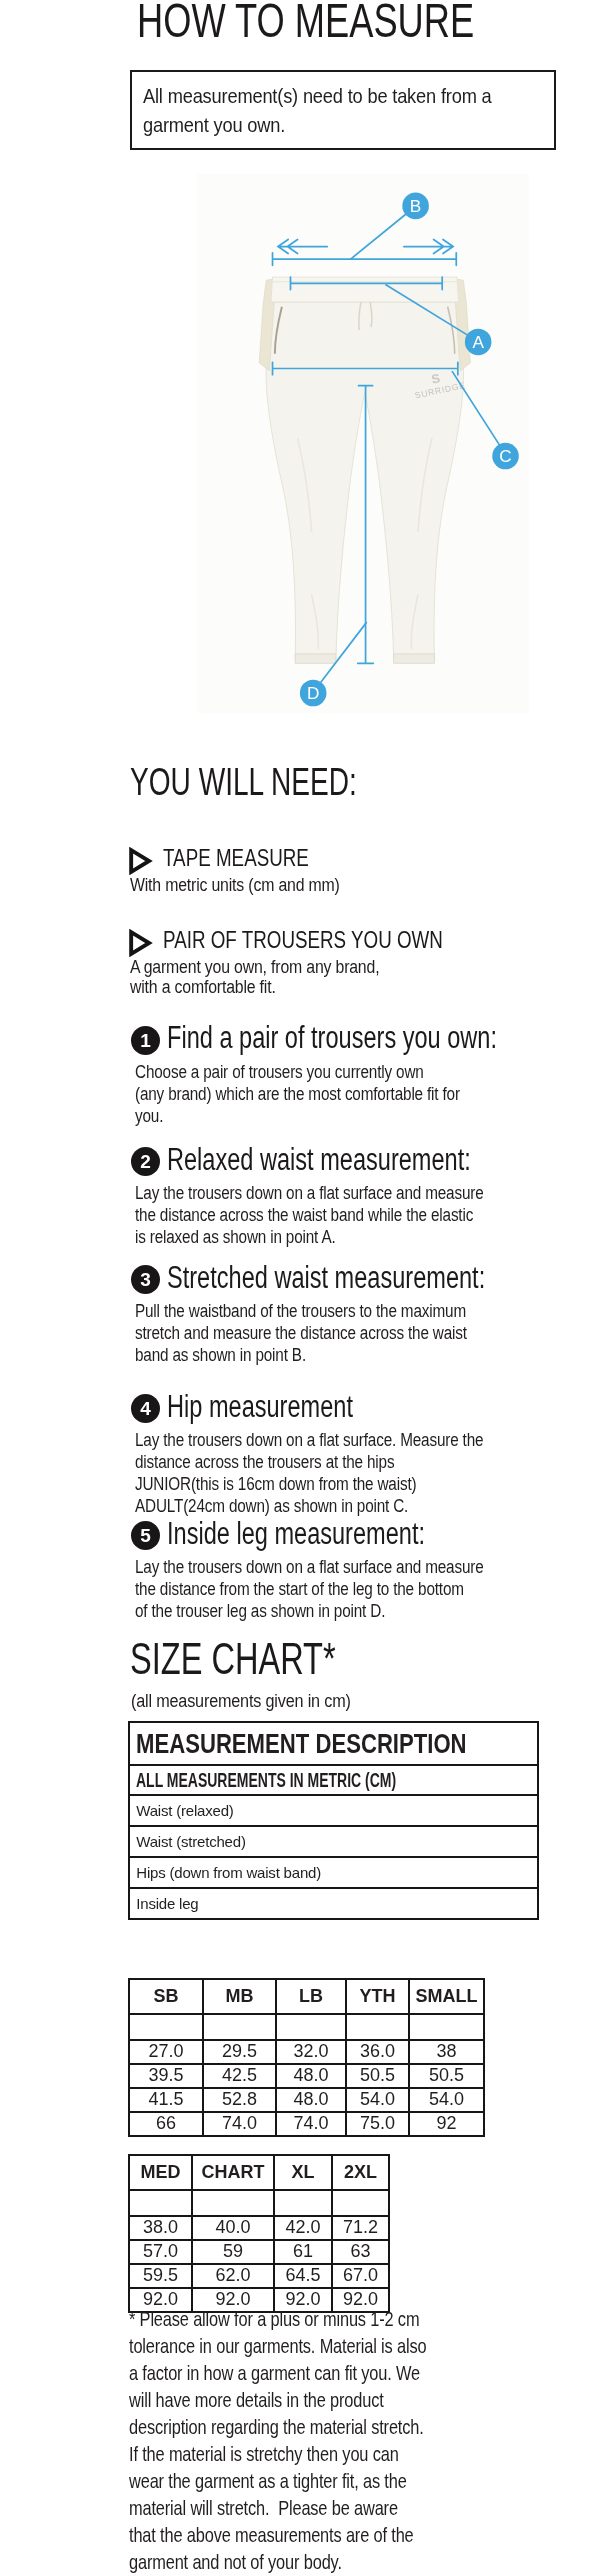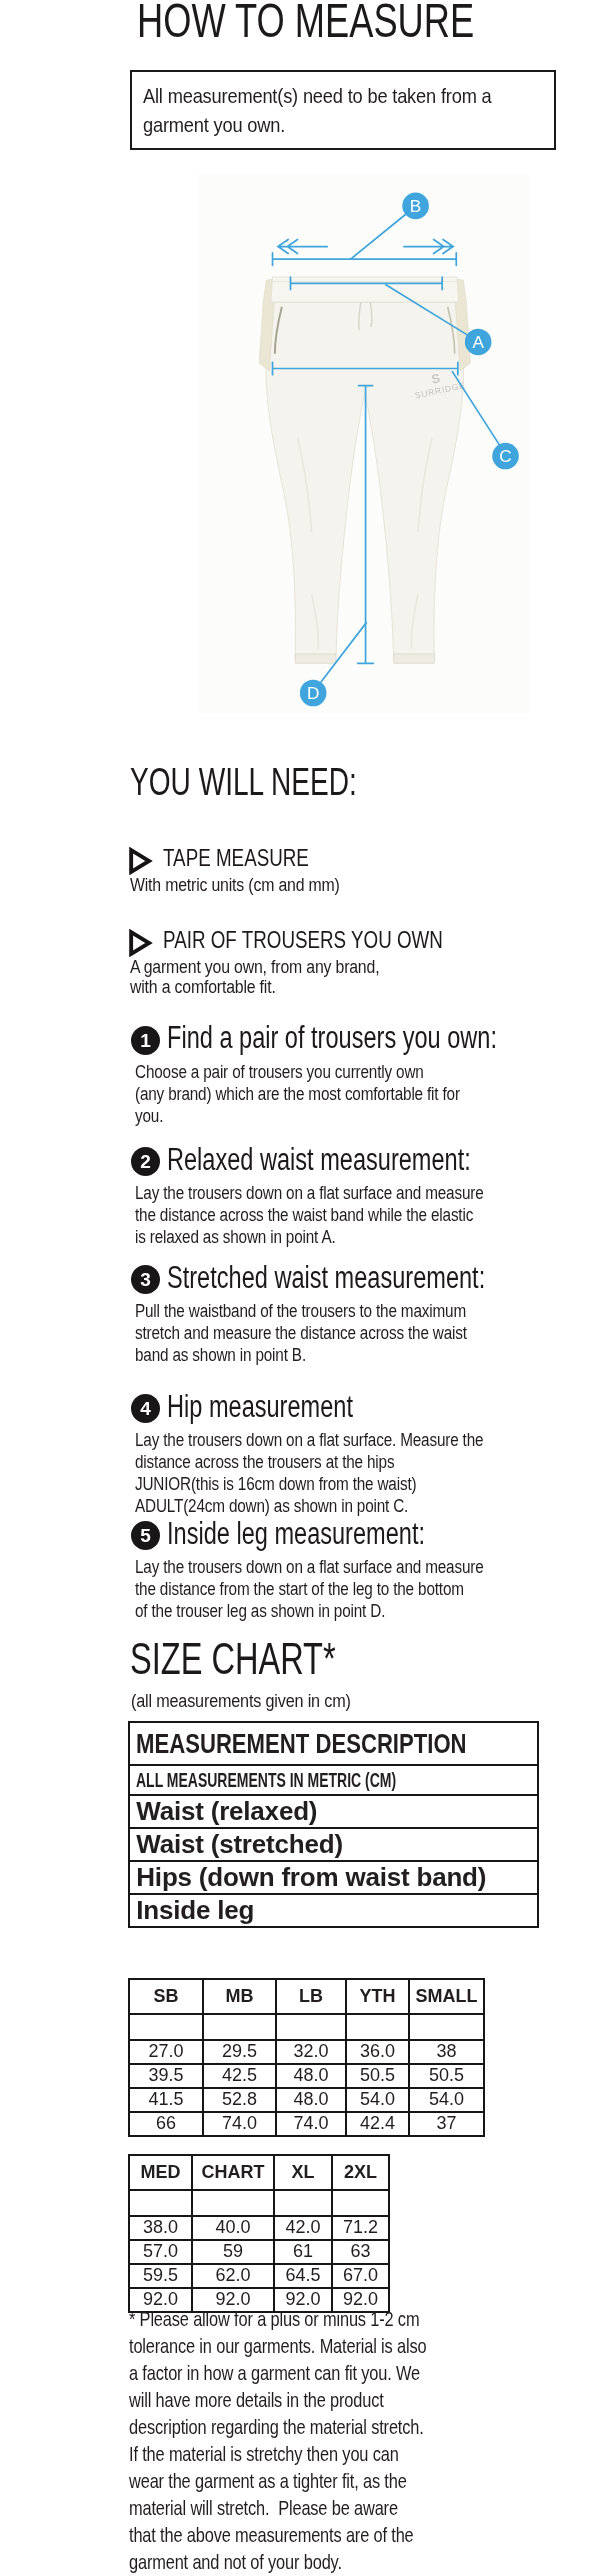--- a/index.html
+++ b/index.html
@@ -20,21 +20,21 @@
   .step-title{font-size:31px;transform:scaleX(.76);}
   .step-body{font-size:18px;line-height:22px;letter-spacing:-0.2px;transform:scaleX(.85);transform-origin:0 0;}
   .sizechart{font-size:44px;transform:scaleX(.74);}
   .subtitle{font-size:18px;letter-spacing:-0.2px;transform:scaleX(.9);transform-origin:0 0;}
   table{border-collapse:collapse;table-layout:fixed;}
   .desc-table{width:411px;}
   .desc-table td{border:2px solid #161616;padding:0 0 0 6.3px;vertical-align:middle;}
   .desc-table{border:2.3px solid #161616;}
   .dt-title{height:41px;font-size:28px;font-weight:700;}
   .dt-sub{height:28px;font-size:20.3px;font-weight:700;}
-  .dt-row{height:29px;font-size:26px;letter-spacing:-0.2px;font-weight:bold;}
+  .dt-row{height:29px;font-size:15px;letter-spacing:-0.2px;}
   .size-table{border:2.3px solid #161616;margin-top:40px;}
   .size-table td{border:2px solid #161616;text-align:center;vertical-align:middle;
                  font-size:18px;padding:0;}
   .st-head td{height:33px;font-weight:700;font-size:18px;}
   .st-empty td{height:23.5px;}
   .st-row td{height:22px;}
   .footnote{font-size:21px;line-height:27px;letter-spacing:-0.2px;transform:scaleX(.78);transform-origin:0 0;}
   .tri{display:block;}
   svg text{font-family:"Liberation Sans","DejaVu Sans",sans-serif;}
 </style>
@@ -212,22 +212,22 @@
       <td>41.5</td>
       <td>52.8</td>
       <td>48.0</td>
       <td>54.0</td>
       <td>54.0</td>
     </tr>
     <tr class="st-row">
       <td>66</td>
       <td>74.0</td>
       <td>74.0</td>
-      <td>42.4</td>
-      <td>37</td>
+      <td>75.0</td>
+      <td>92</td>
     </tr>
   </tbody>
     </table>
 
   <table class="abs size-table" style="left:128px;top:2114px;width:260px;">
     <colgroup>
         <col style="width:63px">
         <col style="width:82px">
         <col style="width:58px">
         <col style="width:57px">

